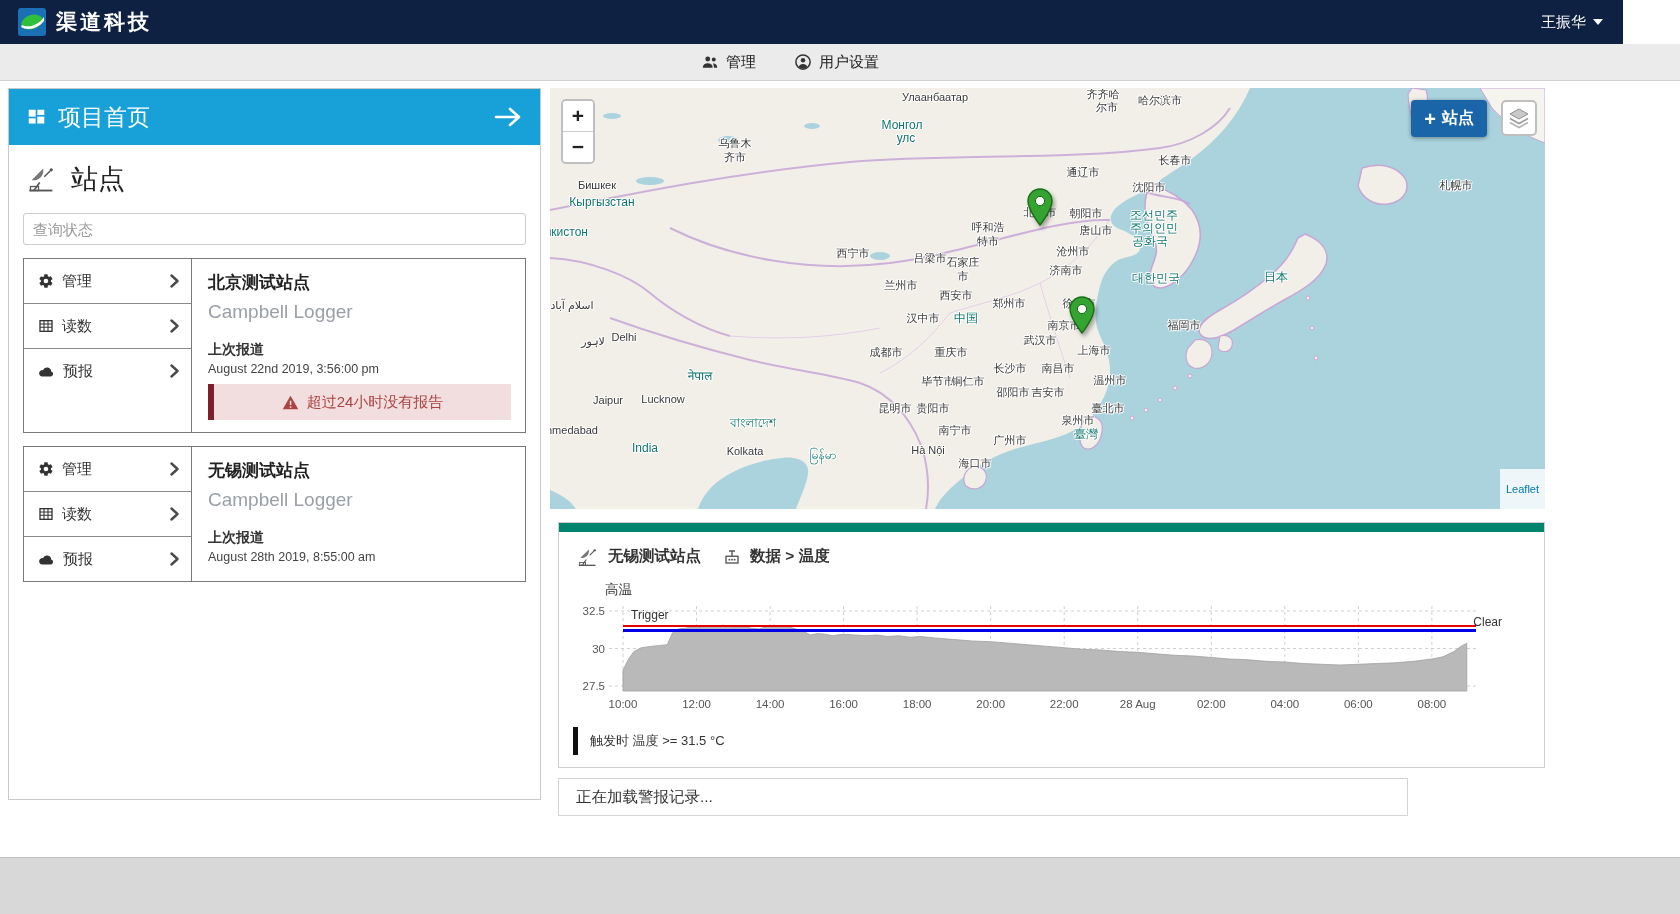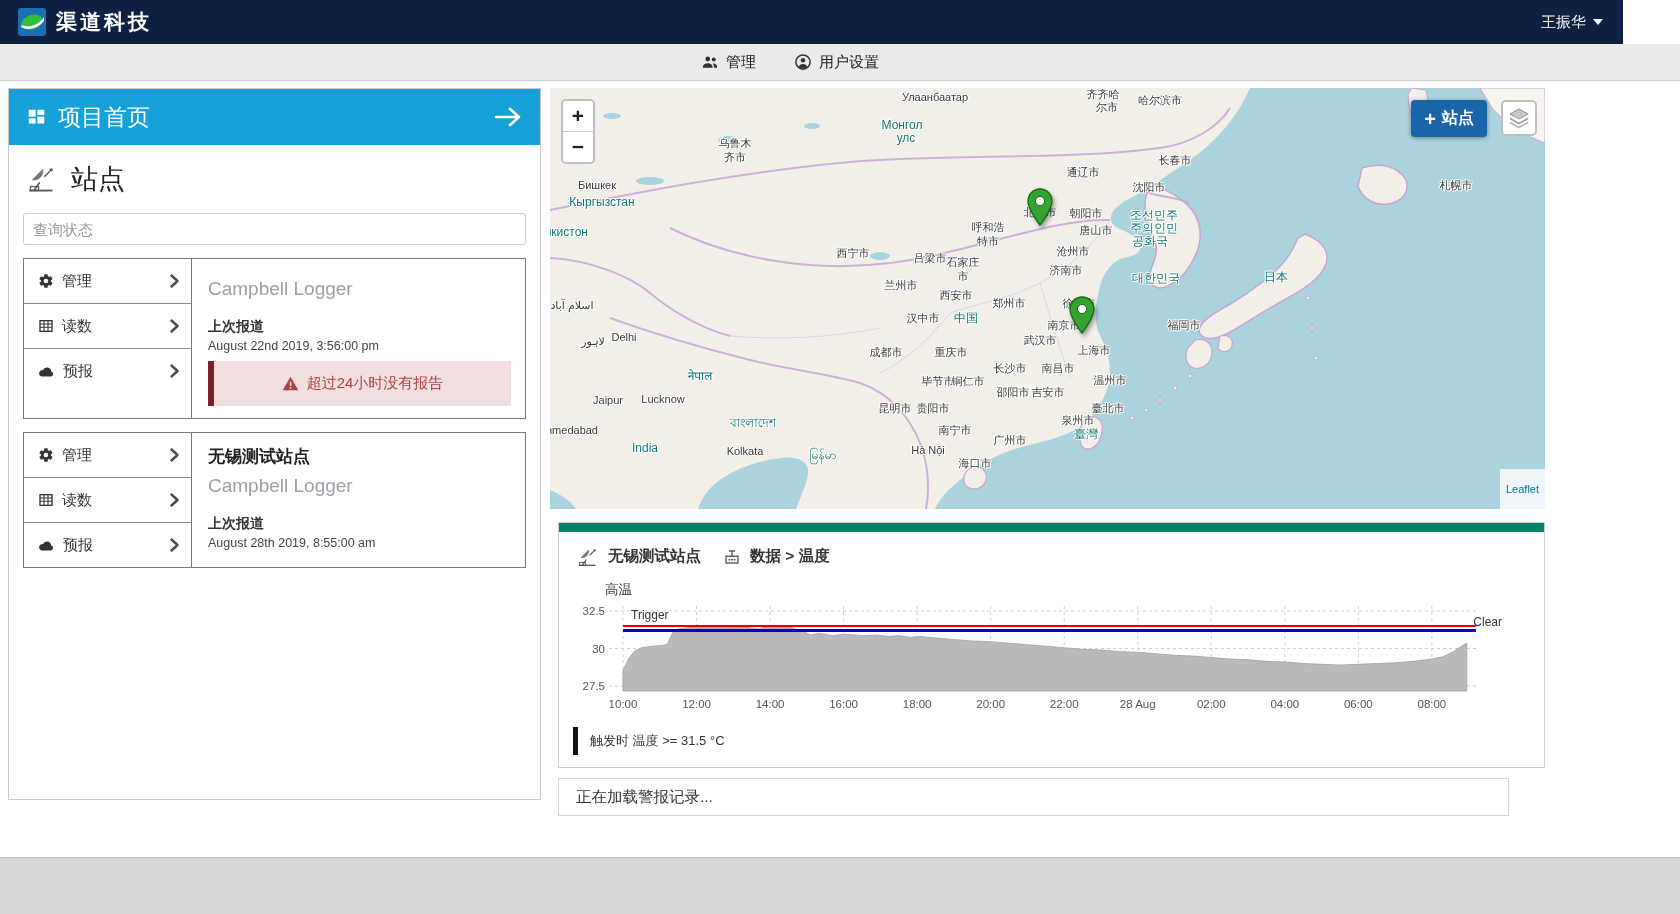--- a/index.html
+++ b/index.html
@@ -33,21 +33,21 @@
   .st-menu{width:167px;border-right:1px solid #787878;flex-shrink:0;}
   .st-menu-item{height:44px;display:flex;align-items:center;padding:0 12px 0 14px;border-bottom:1px solid #8a8a8a;cursor:pointer;gap:8px;}
   .st-menu-item:last-child{border-bottom:none;}
   .st-menu-item .lbl{font-size:15px;color:#333;}
   .st-menu-item .chev{margin-left:auto;display:flex;}
   .st-body{flex:1;padding:12px 14px 12px 16px;}
   .st-name{font-size:17px;font-weight:bold;color:#222;}
   .st-logger{font-size:19px;color:#9aa0a6;margin-top:7px;}
   .st-lr-label{font-size:14px;font-weight:bold;color:#333;margin-top:18px;}
   .st-lr-time{font-size:12.5px;color:#444;margin-top:3px;}
-  .st-alert{margin-top:8px;background:#f2dede;border-left:6px solid #7d2029;color:#a94442;font-size:15px;display:flex;align-items:center;justify-content:center;gap:8px;height:45px;}
+  .st-alert{margin-top:8px;background:#f2dede;border-left:6px solid #7d2029;color:#a94442;font-size:15px;display:flex;align-items:center;justify-content:center;gap:8px;height:36px;}
 
   
   .map{position:absolute;left:550px;top:88px;width:995px;height:421px;background:#f2efe9;overflow:hidden;cursor:grab;}
   .map svg.basemap{position:absolute;left:0;top:0;}
   .map-label{position:absolute;transform:translate(-50%,-50%);font-size:11px;color:#383838;white-space:nowrap;text-shadow:-1px 0 #fff,1px 0 #fff,0 -1px #fff,0 1px #fff,1px 1px #fff,-1px -1px #fff;pointer-events:none;}
   .map-label.co{color:#0f766e;font-size:12px;}
   .map-marker{position:absolute;width:26px;height:38px;filter:drop-shadow(2px 3px 2px rgba(0,0,0,0.35));cursor:pointer;}
   .zoom-ctl{position:absolute;left:11px;top:11px;width:30px;border:2px solid rgba(0,0,0,0.25);border-radius:5px;overflow:hidden;background:#fff;}
   .zoom-btn{width:30px;height:30px;background:#fff;display:flex;align-items:center;justify-content:center;font-size:21px;font-weight:bold;color:#222;cursor:pointer;}
   .zoom-btn:first-child{border-bottom:1px solid #ccc;}
@@ -61,21 +61,21 @@
   .chart-card{position:absolute;left:558px;top:522px;width:987px;background:#fff;border:1px solid #cfcfcf;box-sizing:border-box;}
   .accent-bar{height:9px;background:#00846e;}
   .crumbs{display:flex;align-items:center;gap:9px;padding:14px 18px 0 18px;font-size:15.5px;color:#333;font-weight:bold;}
   .crumbs .sep-gap{width:4px;}
   .series-label{font-size:13.5px;color:#333;margin:14px 0 2px 46px;}
   .chart-wrap{margin:0 0 0 6px;}
   .cond-row{display:flex;align-items:center;margin:4px 14px 12px 14px;}
   .cond-bar{width:5px;height:28px;background:#111;}
   .cond-text{font-size:13px;color:#333;margin-left:12px;}
 
-  .loading-box{position:absolute;left:558px;top:778px;width:951px;height:38px;background:#fff;border:1px solid #d4d4d4;box-sizing:border-box;display:flex;align-items:center;}
+  .loading-box{position:absolute;left:558px;top:778px;width:850px;height:38px;background:#fff;border:1px solid #d4d4d4;box-sizing:border-box;display:flex;align-items:center;}
   .loading-box span{font-size:15.5px;color:#333;margin-left:17px;}
 
   .footer-strip{position:absolute;left:0;top:857px;width:1680px;height:57px;background:#d8d8d8;border-top:1px solid #c0c0c0;}
 </style>
 </head>
 <body>
 
 <div class="navbar">
   <div class="brand">
     <div class="brand-logo">
@@ -173,20 +173,21 @@
           </svg>
         <span class="lbl">预报</span>
         <span class="chev">
             <svg width="9" height="14" viewBox="0 0 9 14">
               <path d="M1.5 1.5l6 5.5-6 5.5" fill="none" stroke="#4a4a4a" stroke-width="2.4" stroke-linecap="round" stroke-linejoin="round"></path>
             </svg>
           </span>
       </div>
     </div>
     <div class="st-body">
+      <div class="st-name">北京测试站点</div>
       <div class="st-logger">Campbell Logger</div>
       <div class="st-lr-label">上次报道</div>
       <div class="st-lr-time">August 22nd 2019, 3:56:00 pm</div>
       <div class="st-alert">
         <svg width="17" height="15" viewBox="0 0 24 21">
             <path d="M12 1L23 20H1z" fill="#a94442"></path>
             <rect x="11" y="8" width="2.2" height="6" fill="#f2dede"></rect>
             <rect x="11" y="15.8" width="2.2" height="2.2" fill="#f2dede"></rect>
           </svg>
         <span>超过24小时没有报告</span>

